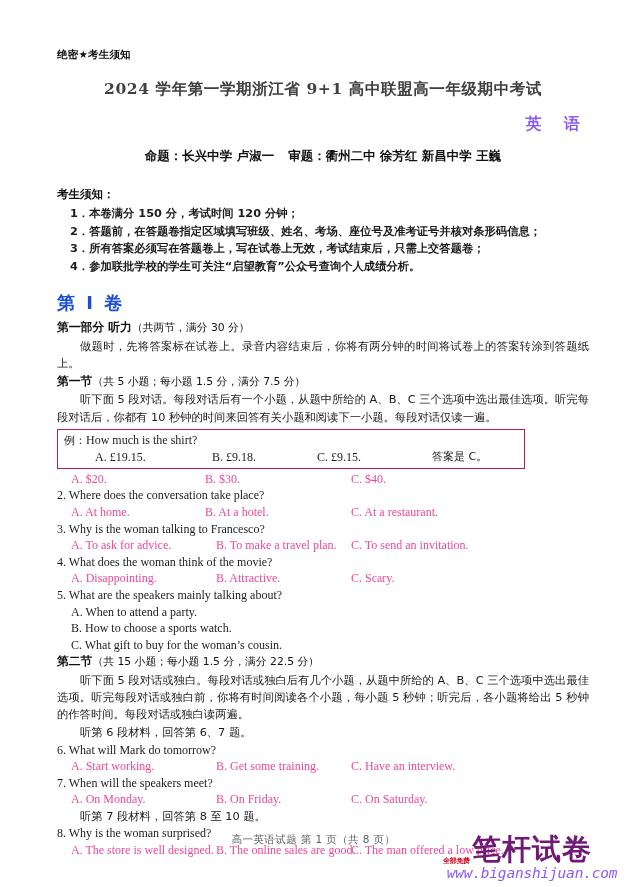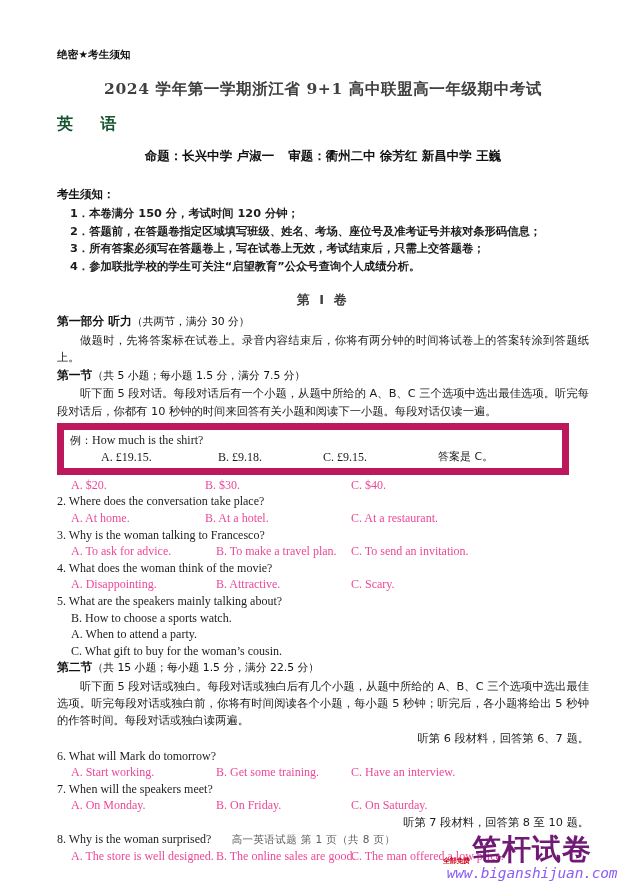--- a/index.html
+++ b/index.html
@@ -35,26 +35,26 @@
   .exam-title {
     text-align: center;
     font-family: "DejaVu Serif", "Liberation Serif", serif;
     font-weight: bold;
     font-size: 15.5px;
     letter-spacing: .6px;
     color: #404040;
     margin: 0 0 14px 0;
   }
   .subject-title {
-    text-align: left;
-    font-family: Liberation Mono, monospace;
+    text-align: right;
+    font-family: Liberation Sans, sans-serif;
     font-weight: bold;
     font-size: 16px;
     letter-spacing: 9px;
-    color: #14532d;
+    color: #8b5cf6;
     margin: 0 0 13px 0;
   }
   .authors {
     text-align: center;
     font-family: "DejaVu Sans", "Liberation Sans", sans-serif;
     font-weight: bold;
     font-size: 12.5px;
     color: #111;
     margin: 0 0 22px 0;
   }
@@ -79,26 +79,26 @@
     font-size: 11.3px;
     color: #1b1b1b;
     line-height: 17.5px;
     padding-left: 26px;
     text-indent: -13px;
     white-space: nowrap;
   }
 
   
   .juan-heading {
-    text-align: center;
-    font-family: "DejaVu Sans", "Liberation Sans", sans-serif;
-    font-weight: bold;
-    font-size: 13px;
+    text-align: left;
+    font-family: "DejaVu Sans", "Liberation Sans", sans-serif;
+    font-weight: bold;
+    font-size: 18px;
     letter-spacing: 2.5px;
-    color: #404040;
+    color: #1d4ed8;
     margin: 16px 0 4px 0;
   }
 
   
   .part-heading {
     font-size: 12px;
     color: #111;
     margin: 0 0 1px 0;
     line-height: 16.5px;
   }
@@ -116,25 +116,25 @@
     font-size: 11.3px;
     line-height: 17.2px;
     color: #1b1b1b;
     margin: 0 0 1px 0;
     text-indent: 23px;
     text-align: justify;
   }
 
   
   .example-box {
-    border: 7px solid #be185d;
+    border: 1px solid #be185d;
     box-sizing: border-box;
     margin: 3px 0 2px 0;
     padding: 2px 6px 3px 6px;
-    width: 512px;
+    width: 468px;
   }
   .example-q {
     font-size: 12px;
     line-height: 16px;
     color: #1b1b1b;
     white-space: nowrap;
   }
   .example-q .cn {
     font-family: "DejaVu Sans", "Liberation Sans", sans-serif;
     font-size: 11px;
@@ -186,21 +186,20 @@
     padding-left: 14px;
     white-space: nowrap;
   }
   .listen-line {
     font-family: "DejaVu Sans", "Liberation Sans", sans-serif;
     font-size: 11.3px;
     line-height: 17.2px;
     color: #1b1b1b;
     text-indent: 23px;
     margin: 0;
-    text-align: right;
   }
 
   
   .footer {
     position: absolute;
     left: 0;
     right: 0;
     bottom: 40px;
     text-align: center;
     font-family: "DejaVu Sans", "Liberation Sans", sans-serif;
@@ -323,22 +322,22 @@
     <p class="q-stem">4. What does the woman think of the movie?</p>
     <div class="q-opts">
       <span class="o-a">A. Disappointing.</span>
       <span class="o-b">B. Attractive.</span>
       <span class="o-c">C. Scary.</span>
     </div>
   </div>
 
   <div>
     <p class="q-stem">5. What are the speakers mainly talking about?</p>
+    <div class="q-opt-stack">A. When to attend a party.</div>
     <div class="q-opt-stack">B. How to choose a sports watch.</div>
-    <div class="q-opt-stack">A. When to attend a party.</div>
     <div class="q-opt-stack">C. What gift to buy for the woman’s cousin.</div>
   </div>
 
   <p class="part-heading">
     <b>第二节</b><span class="cn">（共 15 小题；每小题 1.5 分，满分 22.5 分）</span>
   </p>
   <p class="para">听下面 5 段对话或独白。每段对话或独白后有几个小题，从题中所给的 A、B、C 三个选项中选出最佳选项。听完每段对话或独白前，你将有时间阅读各个小题，每小题 5 秒钟；听完后，各小题将给出 5 秒钟的作答时间。每段对话或独白读两遍。</p>
 
   <p class="listen-line">听第 6 段材料，回答第 6、7 题。</p>
 

